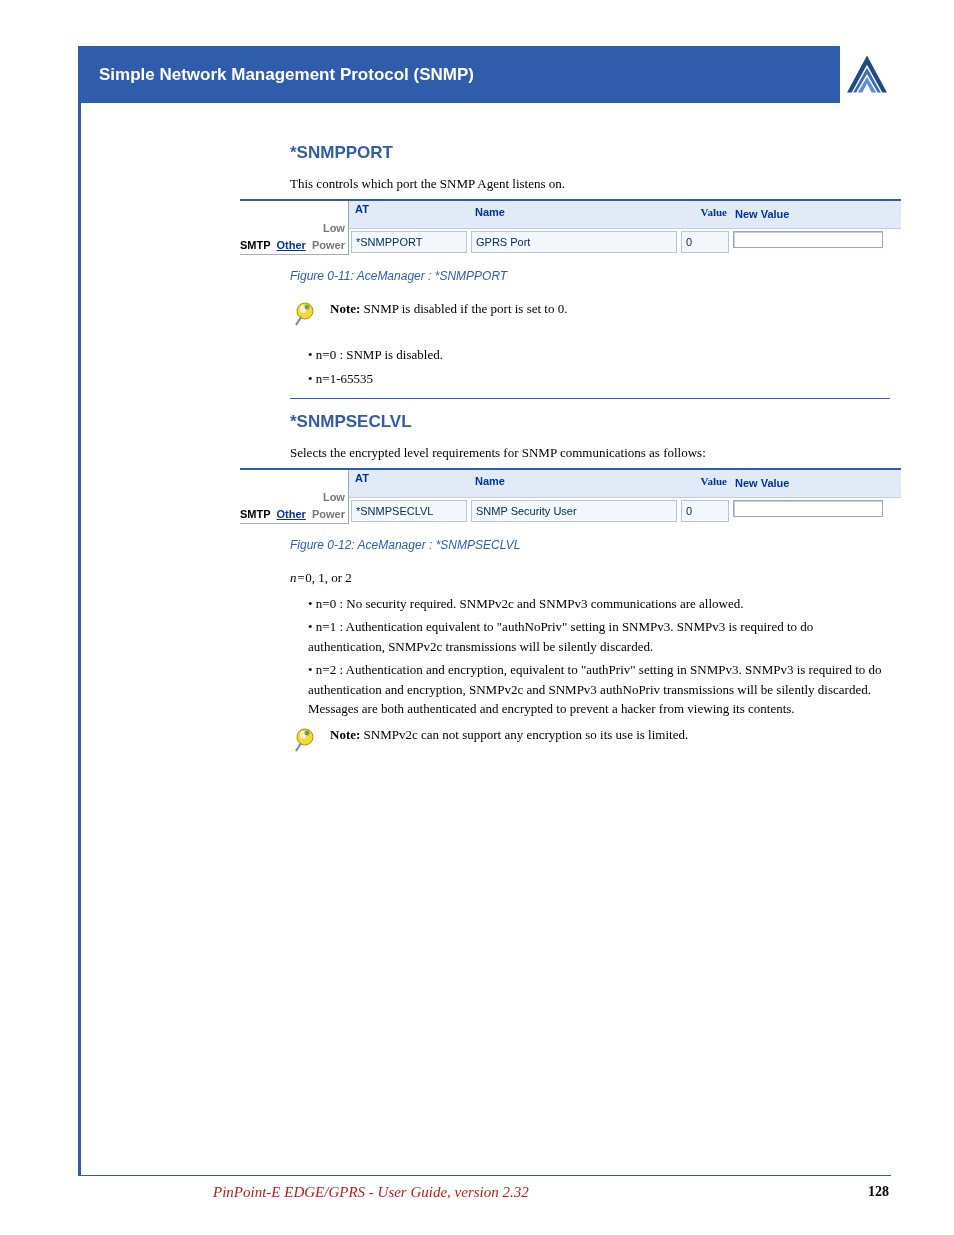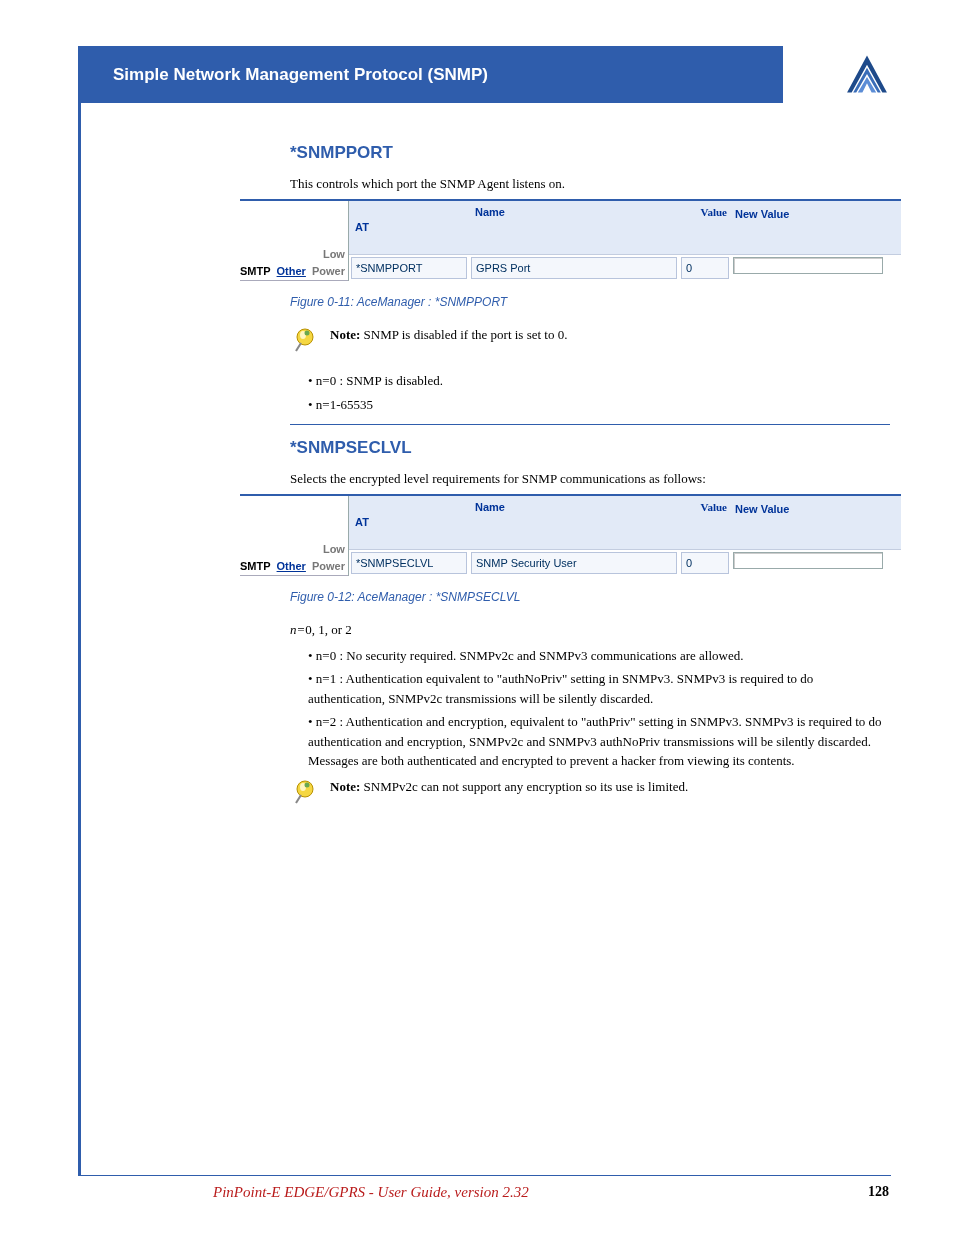--- a/index.html
+++ b/index.html
@@ -15,26 +15,26 @@
     left: 78px;
     top: 46px;
     width: 3px;
     height: 1130px;
     background: #2f5dac;
   }
   .header-bar {
     position: absolute;
     left: 78px;
     top: 46px;
-    width: 705px;
+    width: 762px;
     height: 57px;
     background: #2f5dac;
     display: flex;
     align-items: center;
-    padding-left: 35px;
+    padding-left: 21px;
   }
   .header-title {
     color: #ffffff;
     font-family: 'Segoe UI', Tahoma, sans-serif;
     font-weight: 600;
     font-size: 17px;
   }
   .logo {
     position: absolute;
     right: 64px;
@@ -56,21 +56,21 @@
   .hr-line { border: none; border-top: 1.5px solid #2f5dac; margin: 10px 0; }
   .config-fig { position: relative; width: 661px; margin: 6px 0 12px -50px; font-family: Tahoma, sans-serif; font-size: 11px; border-top: 2px solid #2f5dac; }
   .config-inner { display: flex; }
   .tabs-col { width: 108px; display: flex; flex-direction: row; align-items: flex-end; padding-top: 4px; background: #fff; }
   .tab-item { font-size: 11px; font-weight: 700; color: #000; padding: 1px 6px 1px 0; border-bottom: 1px solid #aab; width: 100%; text-align: right; }
   .tab-item.link { text-decoration: underline; color: #003399; }
   .tab-item.sel { background: #fff; border-right: none; }
   .tab-item.dim { color: #777; font-weight: 700; }
   .grid-col { flex: 1; border-left: 1px solid #9aa; }
   .grid-head { display: flex; background: #e2eaf7; font-weight: 700; color: #003399; font-size: 11px; }
-  .grid-head .c-at   { width: 120px; padding: 18px 6px; }
+  .grid-head .c-at   { width: 120px; padding: 0 6px; }
   .grid-head .c-name { width: 210px; padding: 3px 6px; }
   .grid-head .c-val  { width: 50px;  padding: 3px 2px; text-align: right; font-family: Liberation Serif, serif; }
   .grid-head .c-new  { width: 150px; padding: 5px 6px; }
   .grid-row { display: flex; background: #fff; border-top: 1px solid #c3cde0; }
   .grid-row .c-at, .grid-row .c-name { border: 1px solid #b8c4dc; background: #f4f7fc; color: #003060; padding: 2px 4px; margin: 2px; font-size: 11px; }
   .grid-row .c-at   { width: 116px; }
   .grid-row .c-name { width: 206px; }
   .grid-row .c-val  { width: 48px; border: 1px solid #b8c4dc; background: #f4f7fc; padding: 2px 4px; margin: 2px 0 2px 2px; font-size: 11px; color:#003060;}
   .grid-row .c-new-wrap { width: 160px; padding: 2px 4px; }
   .grid-row .c-new  { width: 150px; border: 1px solid #9aa; background: #fff; height: 17px; box-shadow: inset 1px 1px 0 #ccc; }

